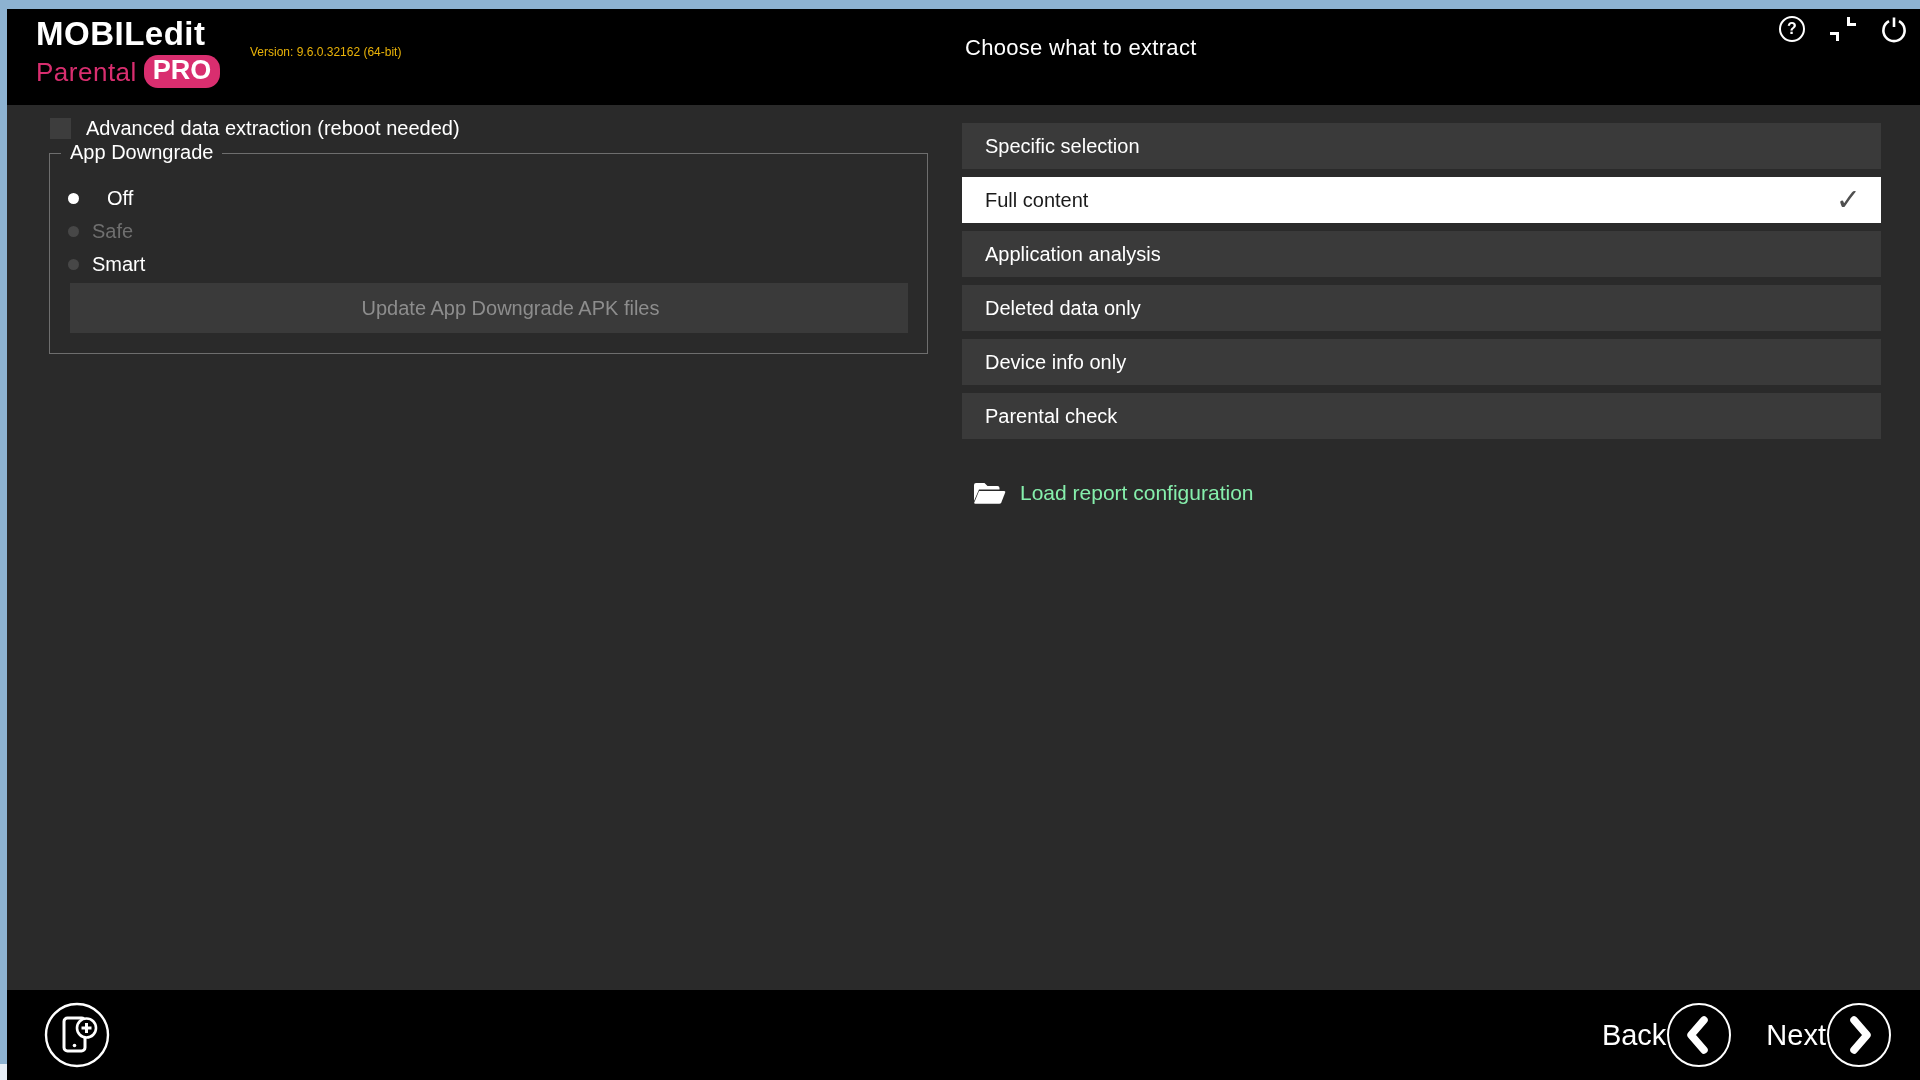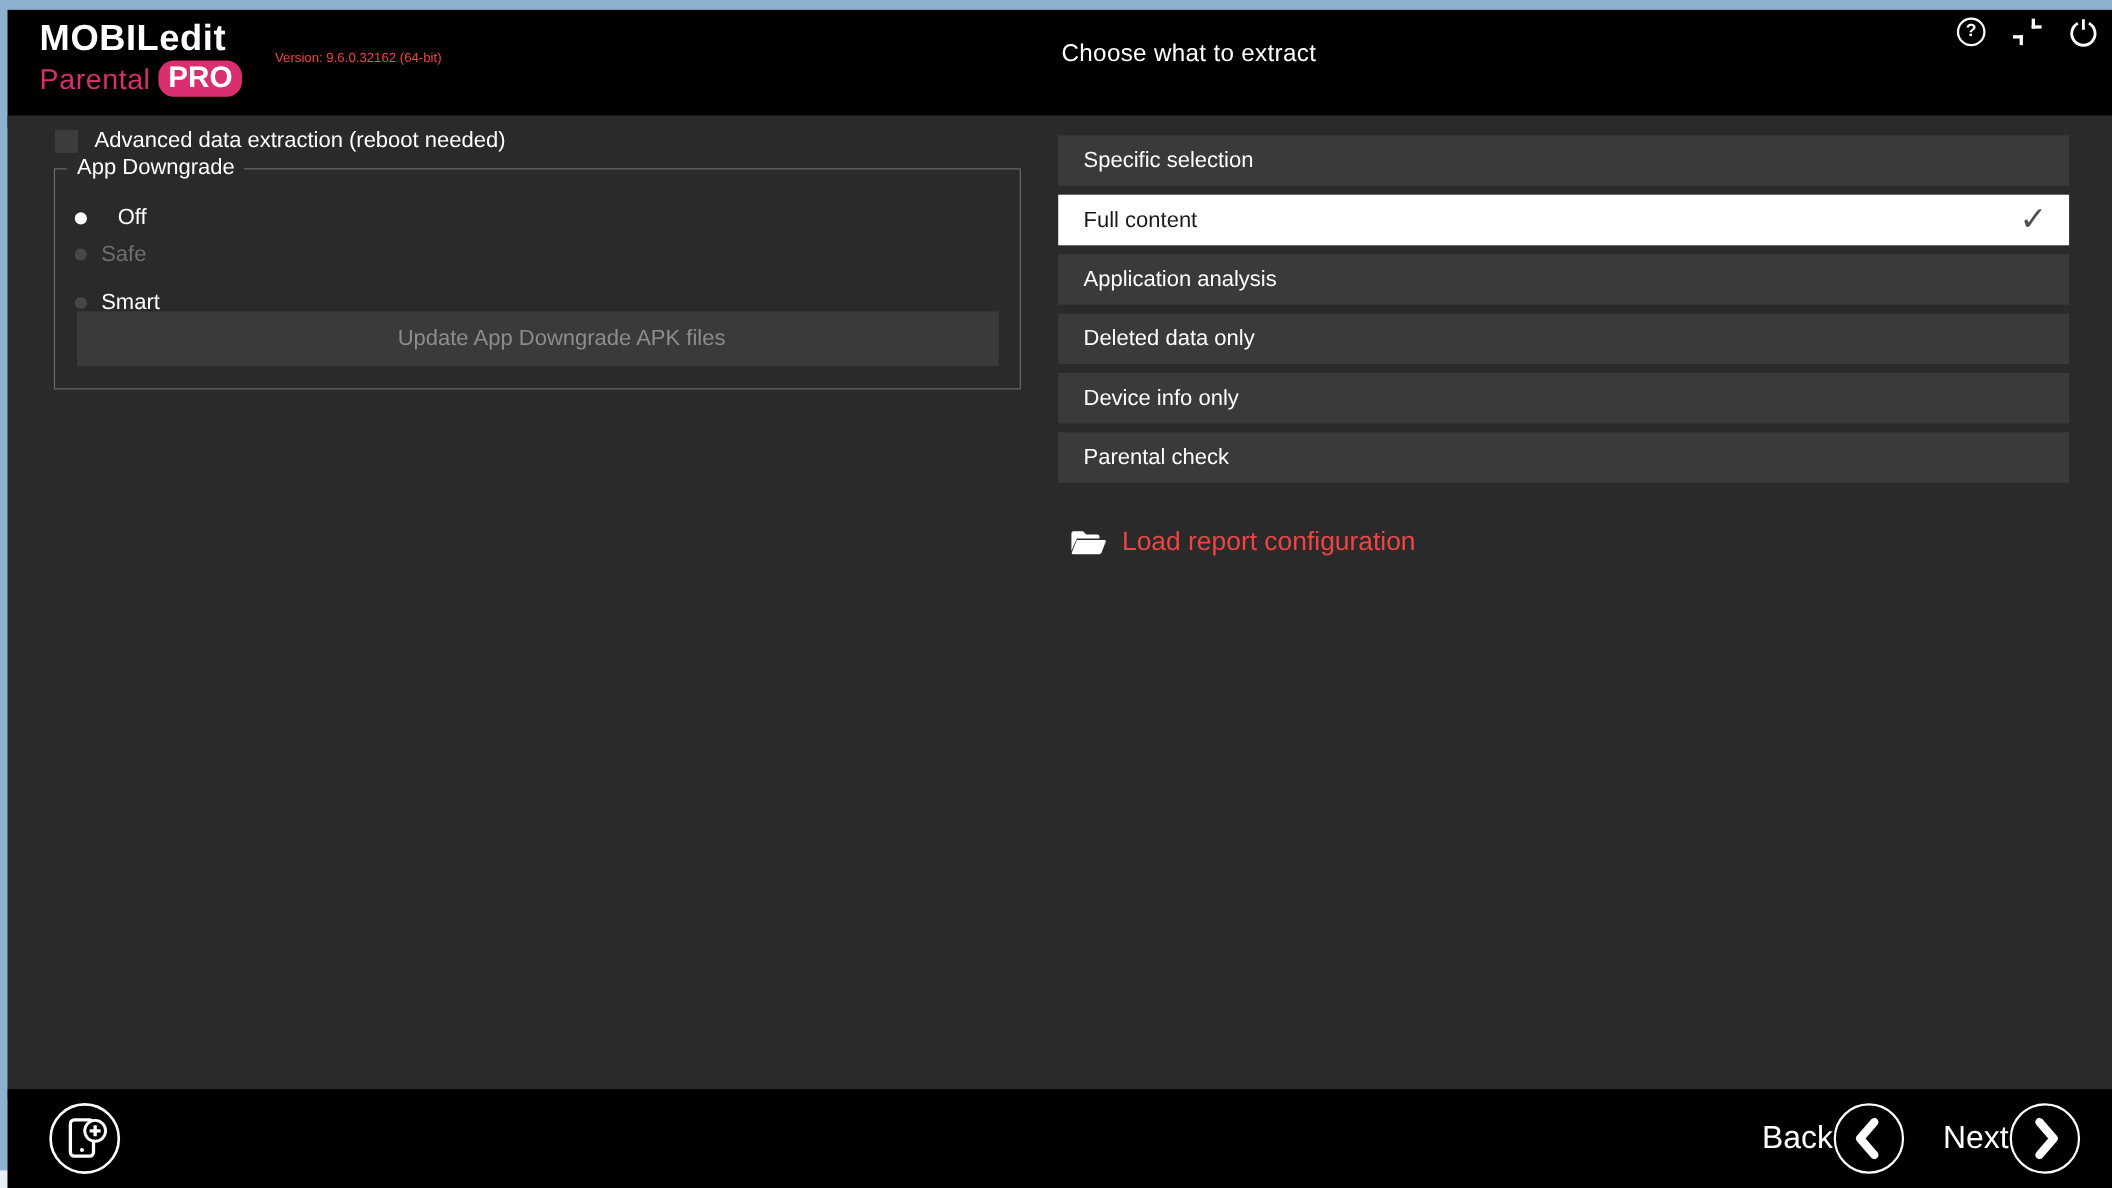--- a/index.html
+++ b/index.html
@@ -18,59 +18,59 @@
   
   .window { position: absolute; left: 7px; top: 9px; width: 1913px; height: 1071px; background: #2a2a2a; }
 
   
   .header { position: absolute; left: 0; top: 0; width: 100%; height: 107px; background: #000; }
   .logo { position: absolute; left: 29px; top: 8px; line-height: 1; }
   .logo-line1 { font-size: 33px; font-weight: 600; color: #fff; letter-spacing: 0.5px; }
   .logo-line2 { margin-top: 5px; display: flex; align-items: center; gap: 7px; }
   .logo-forensic { font-size: 26px; font-weight: 500; color: #d92e6f; letter-spacing: 0.5px; }
   .logo-pro { font-size: 27px; font-weight: 700; color: #fff; background: #d92e6f; border-radius: 14px; padding: 2px 9px 4px 9px; }
-  .version { position: absolute; left: 243px; top: 36px; font-size: 12px; color: #ef4444; font-weight: 400; }
+  .version { position: absolute; left: 243px; top: 36px; font-size: 12px; color: #eab308; font-weight: 400; }
   .page-title { position: absolute; left: 958px; top: 26px; font-size: 22px; font-weight: 300; color: #fff; letter-spacing: 0.3px; }
   .header-icons { position: absolute; right: 12px; top: 6px; display: flex; align-items: center; gap: 23px; }
   .hicon { width: 28px; height: 28px; display: flex; align-items: center; justify-content: center; cursor: pointer; position: relative; }
   .help-circle { width: 26px; height: 26px; border: 2px solid #fff; border-radius: 50%; display: flex; align-items: center; justify-content: center; font-size: 16px; font-weight: 700; color: #fff; }
   .corner-tr { position: absolute; right: 1px; top: 2px; width: 9px; height: 9px; border-left: 3px solid #fff; border-bottom: 3px solid #fff; }
   .corner-bl { position: absolute; left: 1px; bottom: 2px; width: 9px; height: 9px; border-top: 3px solid #fff; border-right: 3px solid #fff; }
 
   
   .content { position: absolute; left: 0; top: 96px; width: 100%; height: 894px; background: #2a2a2a; }
 
   
   .adv-row { position: absolute; left: 43px; top: 12px; display: flex; align-items: center; gap: 15px; }
   .checkbox { width: 21px; height: 21px; background: #3d3d3d; flex: none; cursor: pointer; }
   .adv-label { font-size: 20px; font-weight: 400; color: #fff; }
 
   .groupbox { position: absolute; left: 42px; top: 48px; width: 879px; height: 201px; border: 1px solid #6e6e6e; }
   .groupbox-legend { position: absolute; left: 11px; top: -13px; background: #2a2a2a; padding: 0 9px; font-size: 20px; color: #fff; }
   .radio-row { position: absolute; left: 18px; display: flex; align-items: center; gap: 13px; height: 26px; cursor: pointer; }
   .radio-row.r0 { top: 31px; gap: 28px; }
   .radio-row.r1 { top: 64px; }
-  .radio-row.r2 { top: 108px; text-align: center; }
+  .radio-row.r2 { top: 97px; text-align: center; }
   .radio-dot { width: 11px; height: 11px; border-radius: 50%; background: #474747; flex: none; }
   .radio-row.checked .radio-dot { background: #fff; }
   .radio-label { font-size: 20px; color: #fff; }
   .radio-row.disabled .radio-label { color: #6f6f6f; }
 
   .apk-button { position: absolute; left: 20px; top: 129px; width: 838px; height: 50px; background: #3a3a3a;
     display: flex; align-items: center; justify-content: center; font-size: 20px; color: #8d8d8d; cursor: default; padding-left: 43px; }
 
   
   .extract-list { position: absolute; left: 955px; top: 18px; width: 919px; }
   .extract-item { width: 100%; height: 46px; margin-bottom: 8px; background: #3a3a3a; display: flex; align-items: center;
     padding: 0 20px 0 23px; font-size: 20px; color: #fff; cursor: pointer; }
   .extract-item.selected { background: #fff; color: #1a1a1a; }
   .extract-check { margin-left: auto; font-size: 30px; color: #4f4f4f; font-weight: 400; line-height: 1; }
 
   .load-report { position: absolute; left: 965px; top: 367px; display: flex; align-items: center; gap: 14px; cursor: pointer; height: 42px; }
-  .load-report-label { font-size: 24px; font-weight: 300; color: #ef4444; }
+  .load-report-label { font-size: 21px; font-weight: 300; color: #86efac; }
 
   
   .bottombar { position: absolute; left: 0; top: 981px; width: 100%; height: 90px; background: #000; }
   .phone-add-btn { position: absolute; left: 36px; top: 11px; width: 68px; height: 68px; cursor: pointer; }
   .nav-group { position: absolute; right: 28px; top: 0; height: 90px; display: flex; align-items: center; gap: 16px; }
   .nav-btn { display: flex; align-items: center; cursor: pointer; }
   .nav-label { font-size: 29px; font-weight: 300; color: #fff; }
   .nav-btn + .nav-btn { margin-left: 18px; }
 </style>
 </head>

